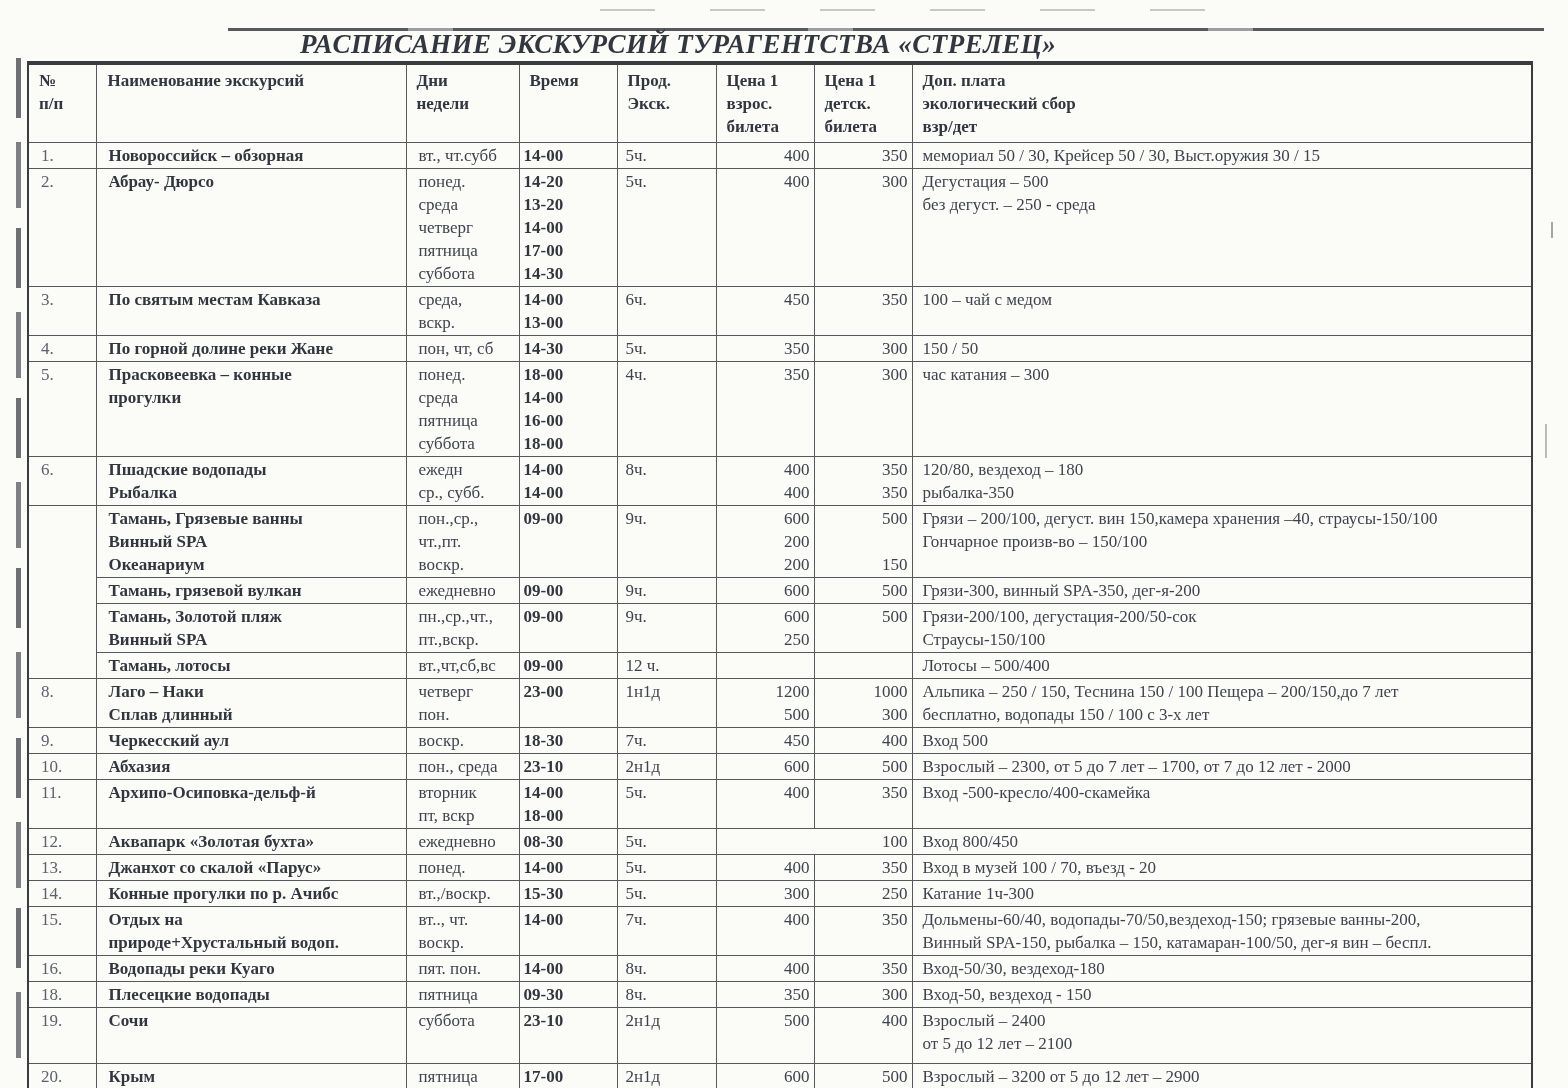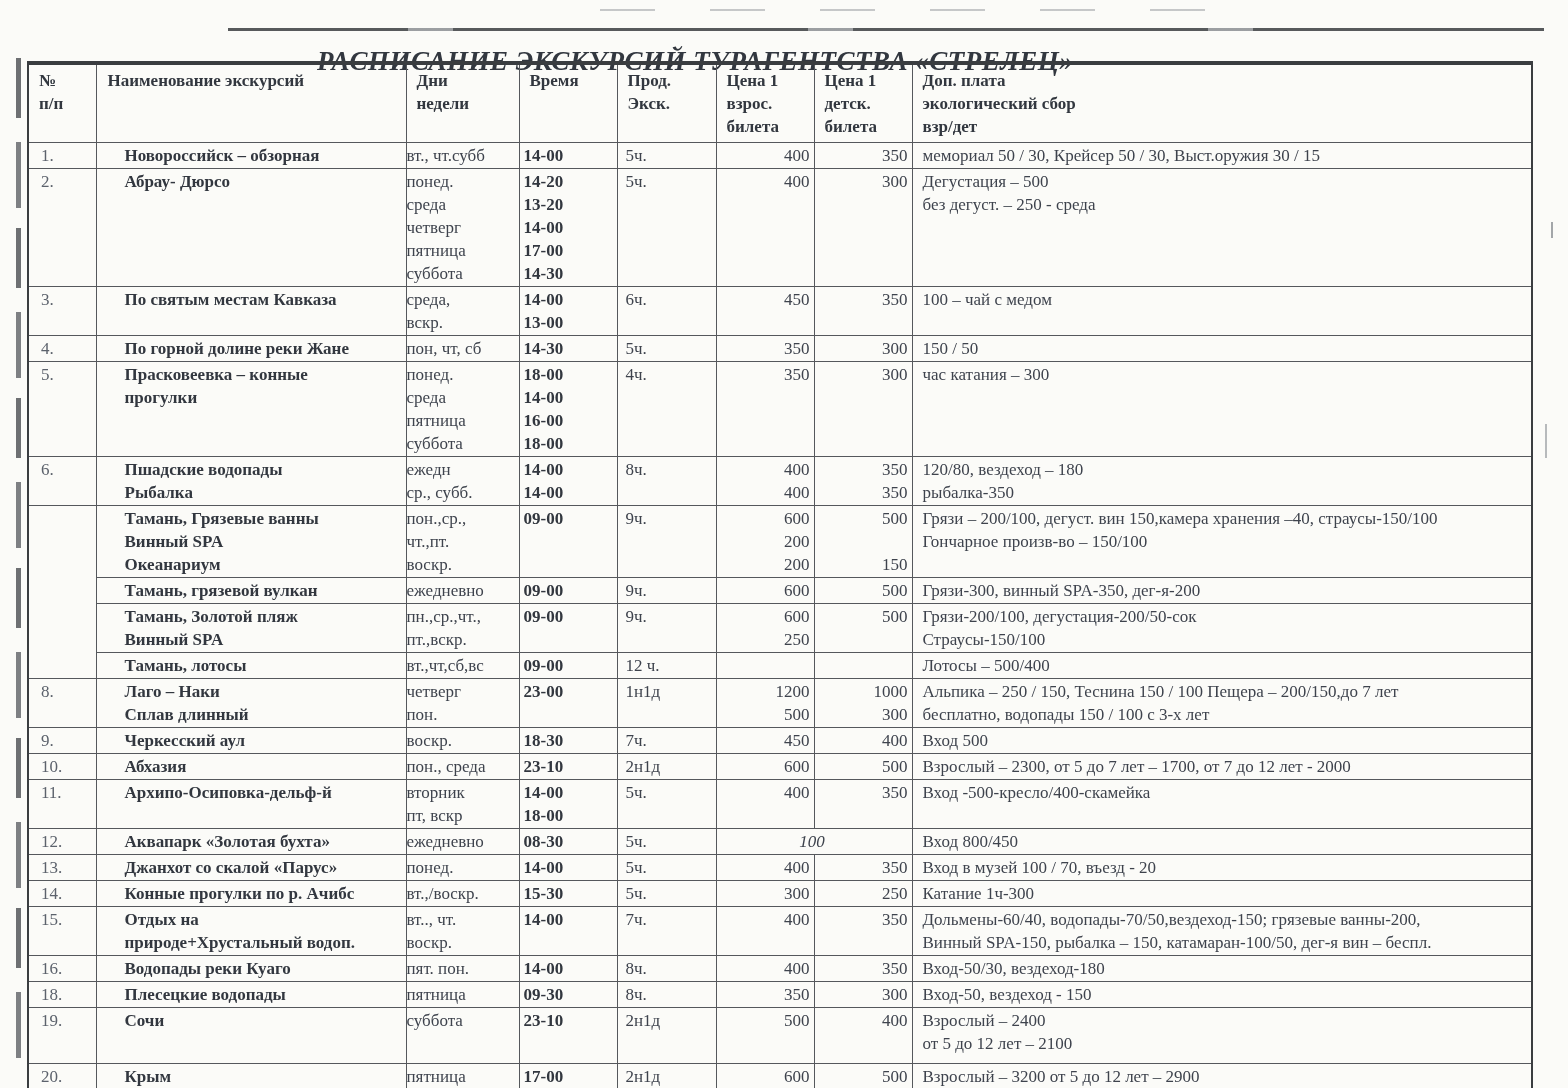--- a/index.html
+++ b/index.html
@@ -37,21 +37,21 @@
   }
   .left-edge{
     top:58px;left:16px;width:5px;height:1012px;
     background:repeating-linear-gradient(180deg,#4a4d51 0 60px,transparent 60px 84px,#5e6166 84px 150px,transparent 150px 170px);
     opacity:.8;
   }
   .right-tick-1{top:222px;left:1551px;width:2px;height:16px;background:#7d8187;opacity:.7;}
   .right-tick-2{top:424px;left:1545px;width:2px;height:34px;background:#8b8f95;opacity:.6;}
   
   .doc-title{
-    position:absolute;top:30px;left:300px;margin:17px;
+    position:absolute;top:30px;left:300px;margin:0;
     font-size:27px;line-height:28px;
     font-weight:bold;font-style:italic;
     letter-spacing:.5px;
     color:var(--ink-strong);
     white-space:nowrap;
   }
   
   table.schedule{
     position:absolute;top:61px;left:27px;
     width:1504px;
@@ -74,26 +74,26 @@
     border-bottom:2px solid var(--border-dark);
     color:var(--ink-strong);
   }
   thead th.h-name{padding-left:11px;}
   tbody td{
     vertical-align:top;
     padding:1px 4px 1px 10px;
     white-space:pre-line;
   }
   td.c-num{color:var(--ink-faint);padding-left:12px;}
-  td.c-name{font-weight:bold;padding-left:28px;color:var(--ink-strong);}
-  td.c-days{padding-left:0;font-family:Liberation Serif, serif;}
+  td.c-name{font-weight:bold;padding-left:12px;color:var(--ink-strong);}
+  td.c-days{padding-left:12px;font-family:Liberation Serif, serif;}
   td.c-time{font-weight:bold;padding-left:4px;color:var(--ink-strong);}
   td.c-dur{padding-left:8px;}
   td.c-price{padding-left:24px;text-align:right;}
-  td.c-span{text-align:center;padding-left:0;font-style:italic;}
+  td.c-span{padding-left:0;}
   td.c-extra{padding-left:10px;}
   tr.r-pad td{padding-bottom:8px;}
 </style>
 </head>
 <body>
 
 <div class="page">
 
   <div class="artifact rule-top-faint"></div>
   <div class="artifact rule-above-title"></div>

